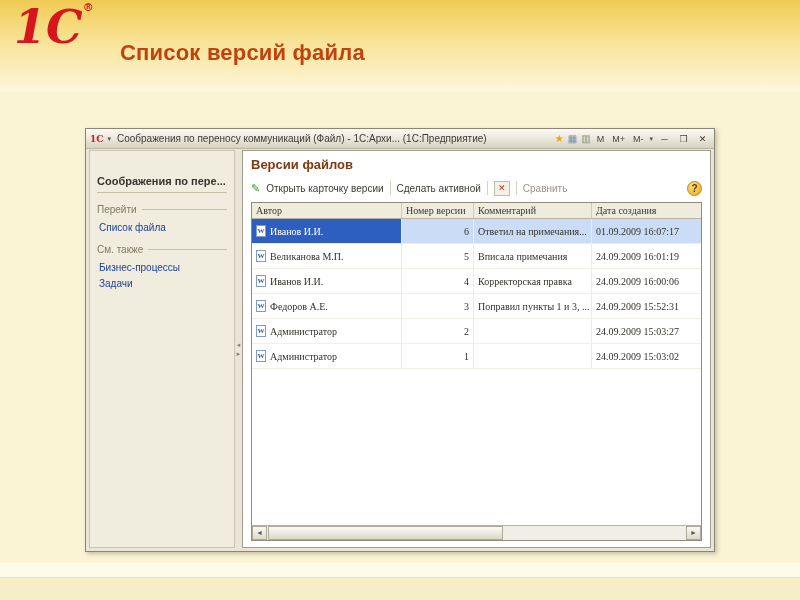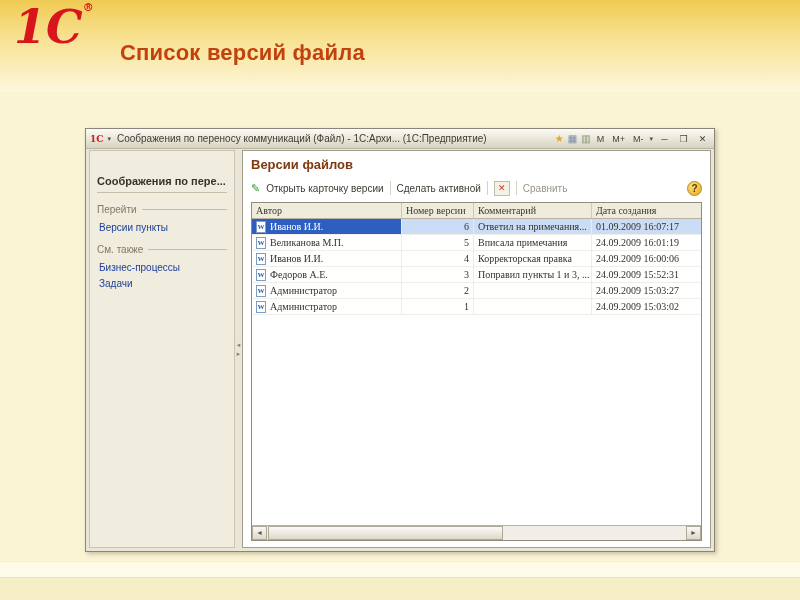--- a/index.html
+++ b/index.html
@@ -92,21 +92,21 @@
     margin-left:auto;width:15px;height:15px;border-radius:50%;
     background:radial-gradient(circle at 35% 30%,#FBE07C,#E8A91D);
     border:1px solid #B98A1A;color:#5A3E00;font-weight:bold;font-size:10px;
     text-align:center;line-height:14px;box-sizing:border-box;cursor:pointer;
   }
   .table-frame{flex:1;border:1px solid #928D7B;position:relative;overflow:hidden;background:#fff;font-family:Liberation Serif, serif;}
   .thead,.trow{display:grid;grid-template-columns:150px 72px 118px 1fr;}
   .thead{background:#EFEBDD;border-bottom:1px solid #B8B3A0;}
   .th{padding:2px 4px;border-right:1px solid #CFCABA;font-size:10px;color:#3A382F;white-space:nowrap;overflow:hidden;}
   .th:last-child{border-right:none;}
-  .trow{height:16px;align-items:stretch;border-radius:7px;}
+  .trow{height:25px;align-items:stretch;border-radius:7px;}
   .td{
     padding:1px 4px;border-right:1px solid #EEEBE1;border-bottom:1px solid #F0EEE5;
     font-size:10px;white-space:nowrap;overflow:hidden;display:flex;align-items:center;
   }
   .td:last-child{border-right:none;}
   .td.num{justify-content:flex-end;}
   .trow.selected .td{background:#CBDDF6;}
   .trow.selected .td.author{background:#2E5FC0;color:#FFFFFF;}
   .doc-icon{
     width:10px;height:12px;background:#FFFFFF;border:1px solid #7E9CC9;color:#2B579A;
@@ -156,21 +156,21 @@
   </div>
 
   <div class="client">
 
     <div class="sidebar">
       <div class="sidebar-header">Соображения по пере...</div>
       <div class="nav-section">
         <span class="lbl">Перейти</span>
         <span class="line"></span>
       </div>
-      <div class="nav-link">Версии пункты</div>
+      <div class="nav-link">Список файла</div>
       <div class="nav-section">
         <span class="lbl">См. также</span>
         <span class="line"></span>
       </div>
       <div class="nav-link">Бизнес-процессы</div>
       <div class="nav-link">Задачи</div>
     </div>
 
     <div class="splitter">
       <span>◄</span>

